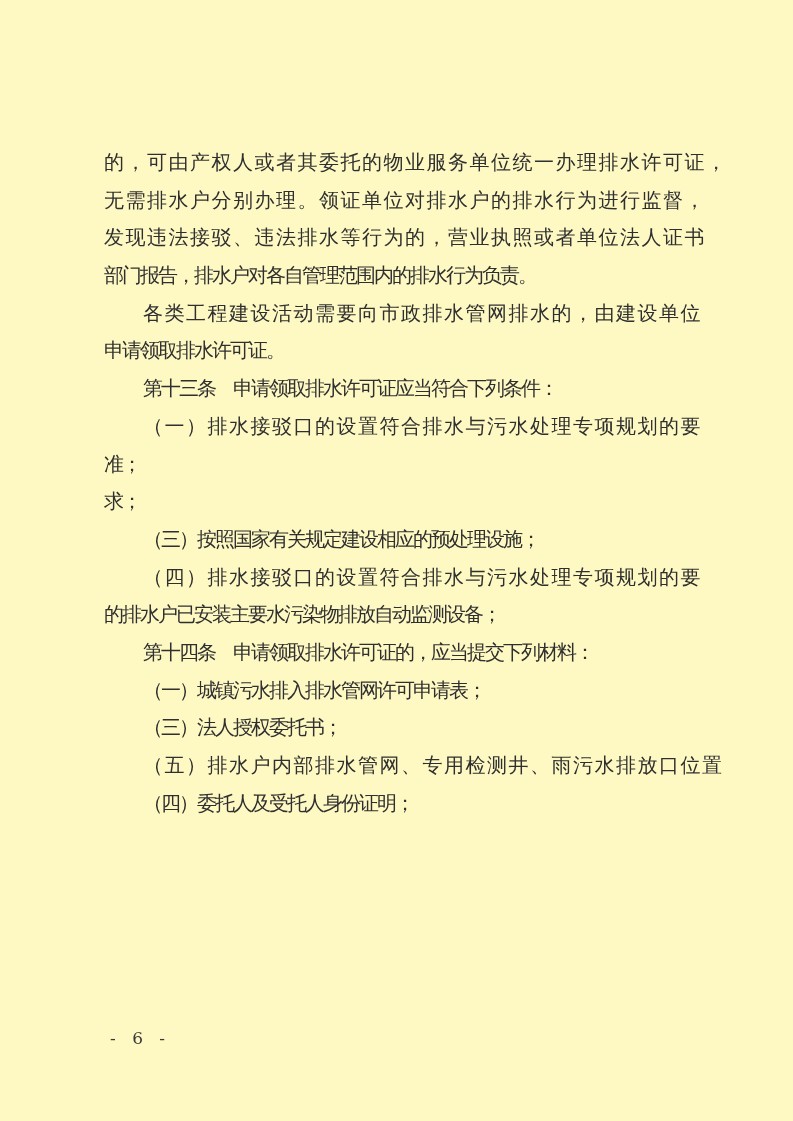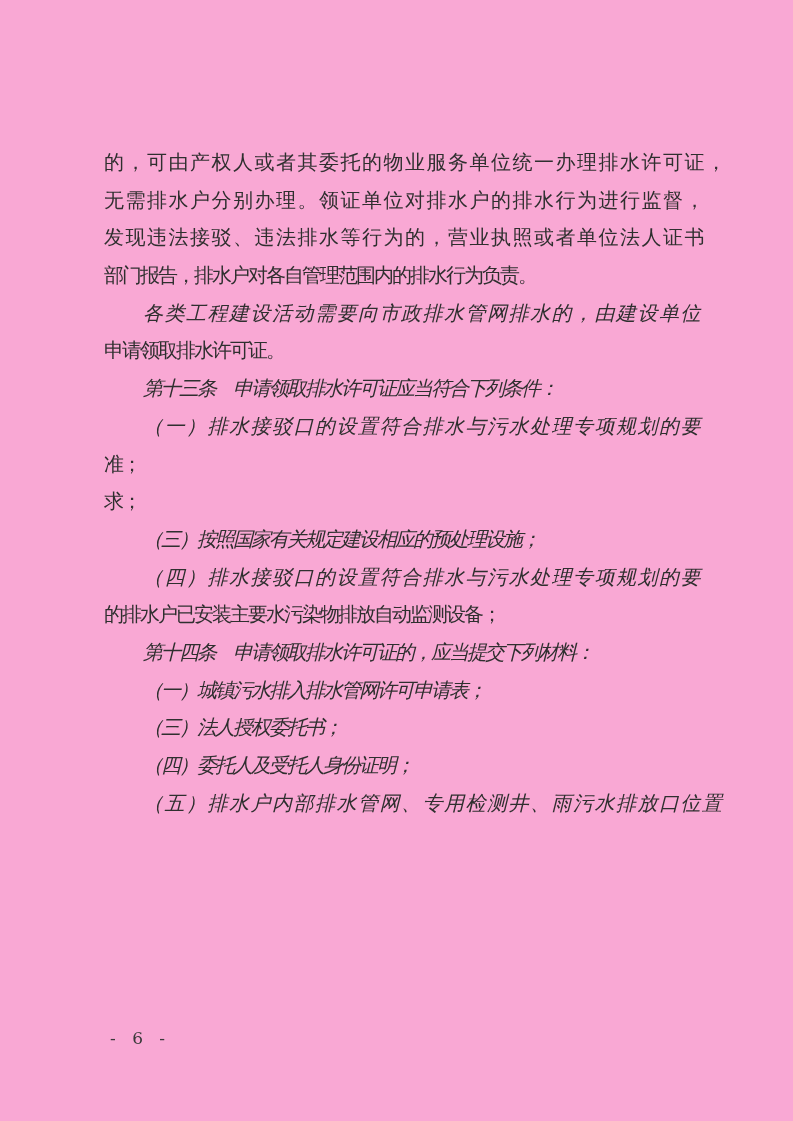--- a/index.html
+++ b/index.html
@@ -4,21 +4,21 @@
 <style>
   html, body {
     margin: 0;
     padding: 0;
     background: #ffffff;
   }
   .page {
     position: relative;
     width: 793px;
     height: 1121px;
-    background: #f9a8d4;
+    background: #fef9c3;
     overflow: hidden;
     font-family: "Liberation Serif", serif;
   }
   .text-block {
     position: absolute;
     left: 104px;
     top: 144px;
     width: 640px;
     font-size: 20px;
     line-height: 37.7px;
@@ -27,21 +27,20 @@
   .line {
     white-space: nowrap;
     letter-spacing: -2px; 
     height: 37.7px;
   }
   .line.full {
     letter-spacing: 1.5px; 
   }
   .line.indent {
     text-indent: 39px; 
-    font-style: italic;
   }
   .footer-page-number {
     position: absolute;
     left: 110px;
     top: 1028px;
     font-size: 17px;
     letter-spacing: 4px;
     word-spacing: 3px;
     color: #3a3a3a;
     font-family: "DejaVu Serif", serif;
@@ -62,19 +61,19 @@
     <div class="line indent">第十三条　申请领取排水许可证应当符合下列条件：</div>
     <div class="line full indent">（一）排水接驳口的设置符合排水与污水处理专项规划的要</div>
     <div class="line">准；</div>
     <div class="line">求；</div>
     <div class="line indent">（三）按照国家有关规定建设相应的预处理设施；</div>
     <div class="line full indent">（四）排水接驳口的设置符合排水与污水处理专项规划的要</div>
     <div class="line">的排水户已安装主要水污染物排放自动监测设备；</div>
     <div class="line indent">第十四条　申请领取排水许可证的，应当提交下列材料：</div>
     <div class="line indent">（一）城镇污水排入排水管网许可申请表；</div>
     <div class="line indent">（三）法人授权委托书；</div>
+    <div class="line full indent">（五）排水户内部排水管网、专用检测井、雨污水排放口位置</div>
     <div class="line indent">（四）委托人及受托人身份证明；</div>
-    <div class="line full indent">（五）排水户内部排水管网、专用检测井、雨污水排放口位置</div>
   </div>
 
   <div class="footer-page-number">- 6 -</div>
 
 </div>
 
 </body></html>

